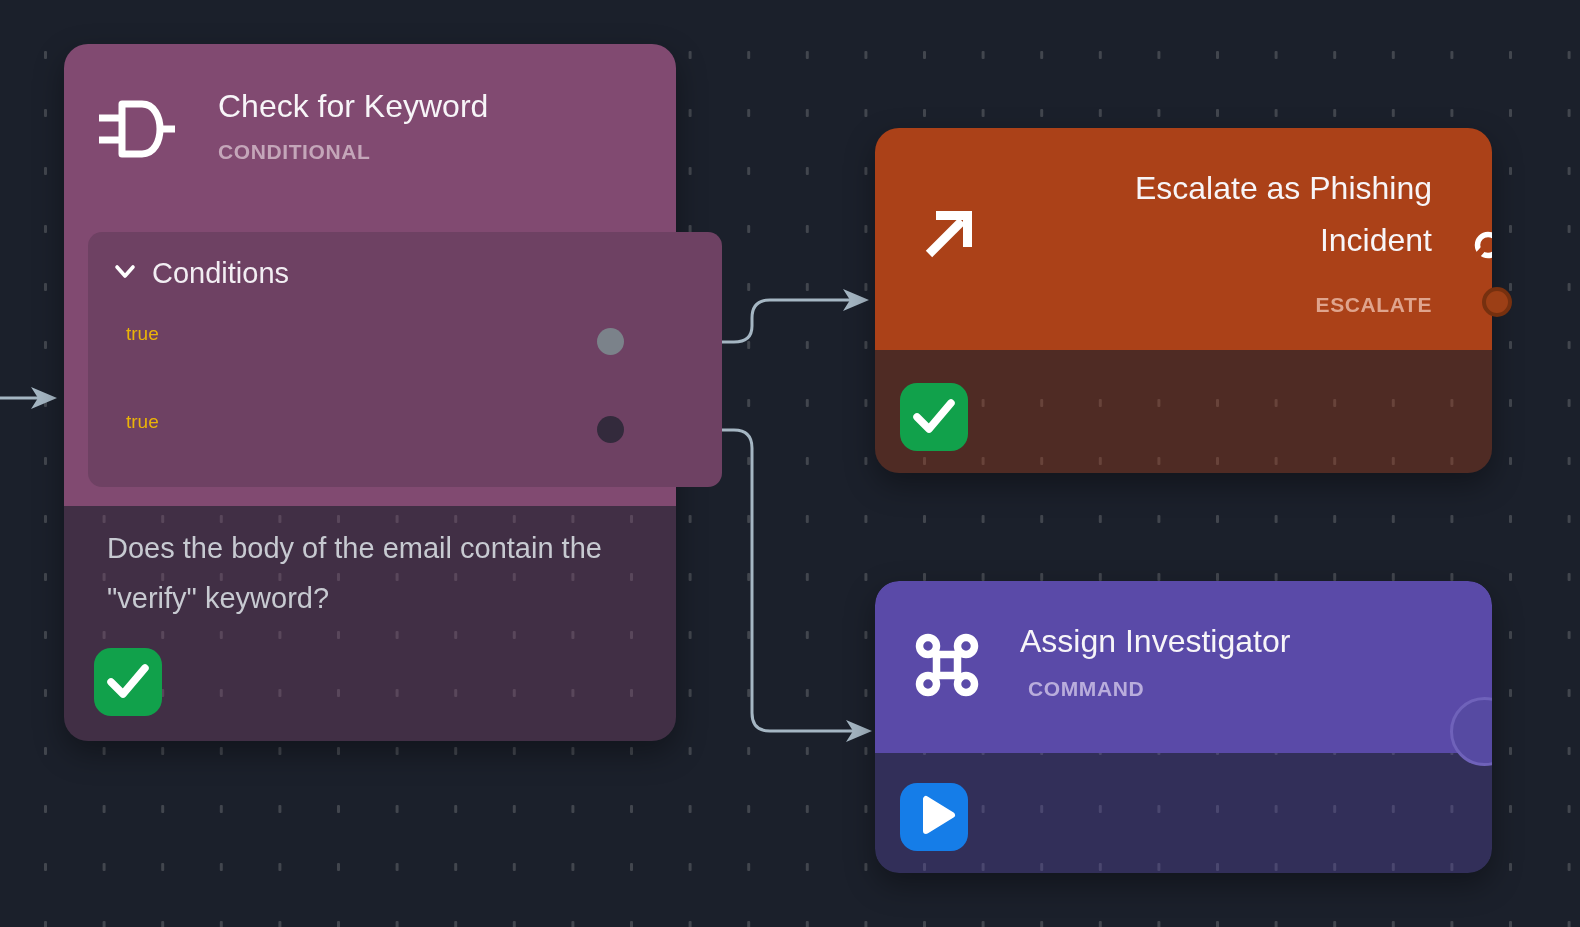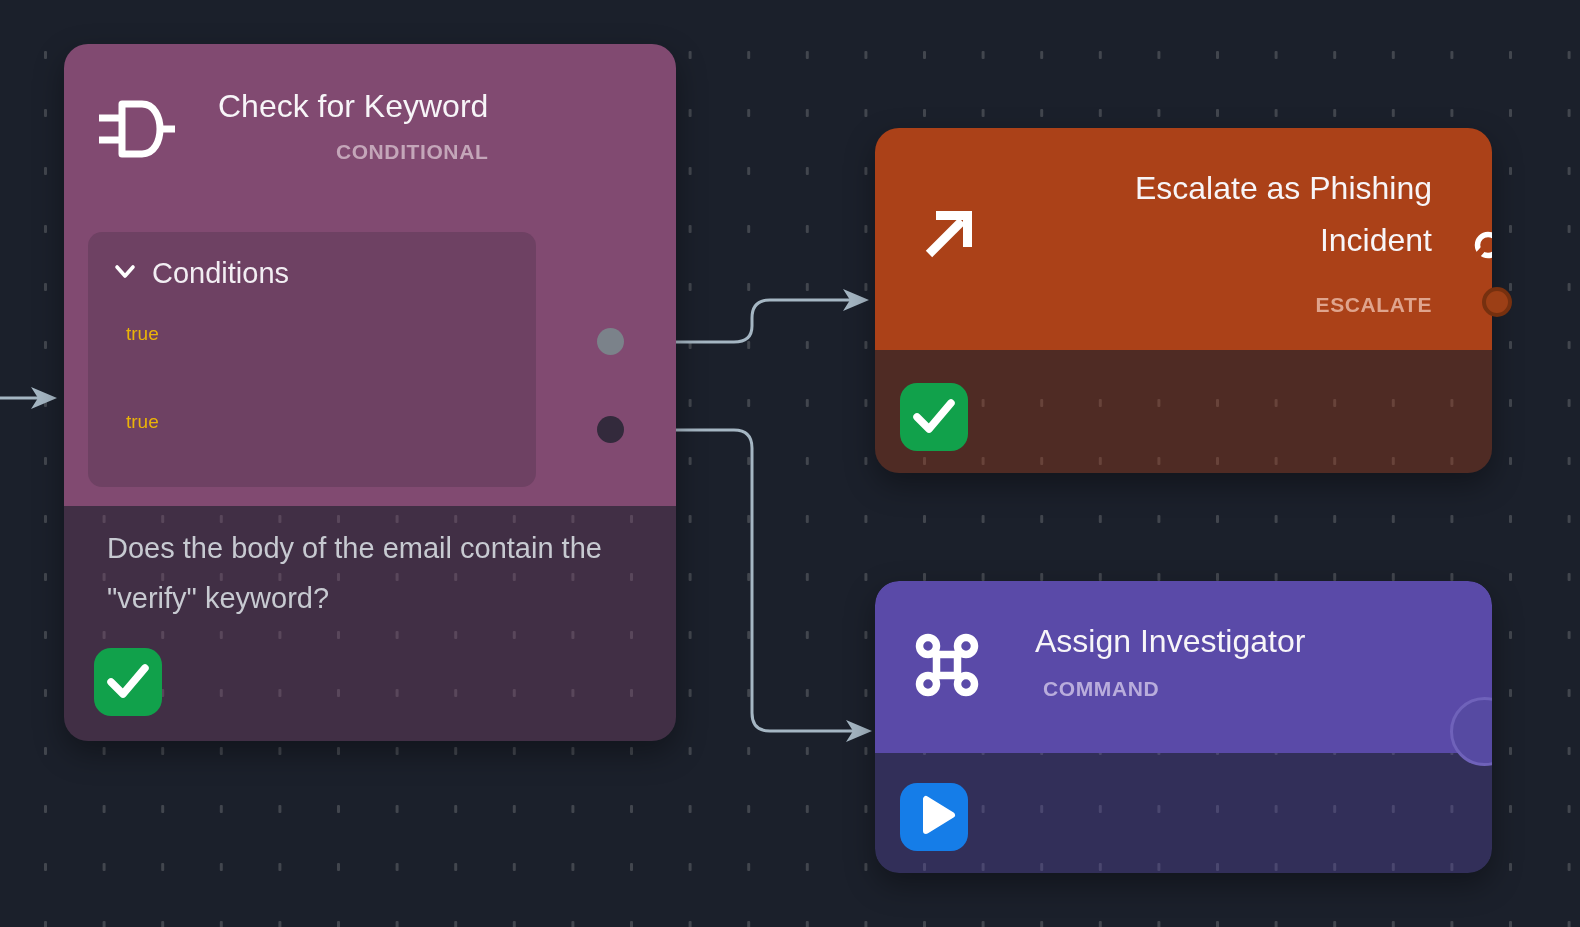--- a/index.html
+++ b/index.html
@@ -37,22 +37,22 @@
   .node{position:absolute;z-index:3;border-radius:24px;box-shadow:0 12px 30px rgba(0,0,0,0.35);}
 
   
   .node-conditional{left:64px;top:44px;width:612px;height:697px;}
   .n1-top{position:absolute;left:0;top:0;right:0;height:462px;background:var(--node1-header);border-radius:24px 24px 0 0;}
   .n1-head{position:absolute;left:0;top:0;right:0;height:188px;}
   .n1-head .node-icon{position:absolute;left:32px;top:53px;}
   .n1-head .titles{position:absolute;left:154px;top:42px;}
   .node-title{font-size:32px;line-height:40px;color:var(--title-text);font-weight:400;}
   .node-type{font-size:21px;font-weight:700;letter-spacing:0.6px;margin-top:14px;}
-  .n1-head .node-type{color:var(--muted1);text-align:right;}
-  .cond-panel{position:absolute;left:24px;top:188px;width:448px;height:255px;background:var(--node1-panel);border-radius:14px;}
+  .n1-head .node-type{color:var(--muted1);}
+  .cond-panel{position:absolute;left:24px;top:188px;width:634px;height:255px;background:var(--node1-panel);border-radius:14px;}
   .cond-head{position:absolute;left:22px;top:24px;display:flex;align-items:center;gap:12px;}
   .cond-head .cond-label{font-size:29px;color:#f2eef3;}
   .branch{position:absolute;left:38px;font-size:19px;color:#eab308;}
   .branch-true{top:91px;}
   .branch-false{top:179px;}
   .n1-footer{position:absolute;left:0;right:0;top:462px;bottom:0;background:var(--node1-footer);border-radius:0 0 24px 24px;}
   .node-desc{position:absolute;left:35px;top:17px;width:560px;font-size:29px;line-height:50px;color:var(--desc-text);margin-left:8px;}
   .badge{position:absolute;width:68px;height:68px;border-radius:17px;display:flex;align-items:center;justify-content:center;}
   .badge-success{background:var(--success);}
   .badge-run{background:var(--run);}
@@ -66,21 +66,21 @@
   .n2-head .node-title{line-height:52px;}
   .n2-head .node-type{color:var(--muted2);margin-top:27px;}
   .clipped-status{position:absolute;left:598px;top:102px;}
   .n2-footer{position:absolute;left:0;right:0;top:222px;bottom:0;background:var(--node2-footer);border-radius:0 0 24px 24px;}
   .n2-footer .badge{left:25px;top:33px;}
 
   
   .node-command{left:875px;top:581px;width:617px;height:292px;overflow:hidden;}
   .n3-head{position:absolute;left:0;top:0;right:0;height:172px;background:var(--node3-header);border-radius:24px 24px 0 0;}
   .n3-head .node-icon{position:absolute;left:40px;top:52px;}
-  .n3-head .titles{position:absolute;left:160px;top:40px;}
+  .n3-head .titles{position:absolute;left:145px;top:40px;}
   .n3-head .node-type{color:var(--muted3);margin-top:16px;margin-left:8px;}
   .n3-footer{position:absolute;left:0;right:0;top:172px;bottom:0;background:var(--node3-footer);border-radius:0 0 24px 24px;}
   .n3-footer .badge{left:25px;top:30px;}
   .connection-handle{position:absolute;left:1450px;top:697px;width:69px;height:69px;border-radius:50%;
     background:#564aa2;border:3px solid #6f62ba;z-index:4;}
 
   
   .port{position:absolute;border-radius:50%;z-index:5;}
   .port-true{left:597px;top:328px;width:27px;height:27px;background:var(--port-true);}
   .port-false{left:597px;top:416px;width:27px;height:27px;background:var(--port-false);}

